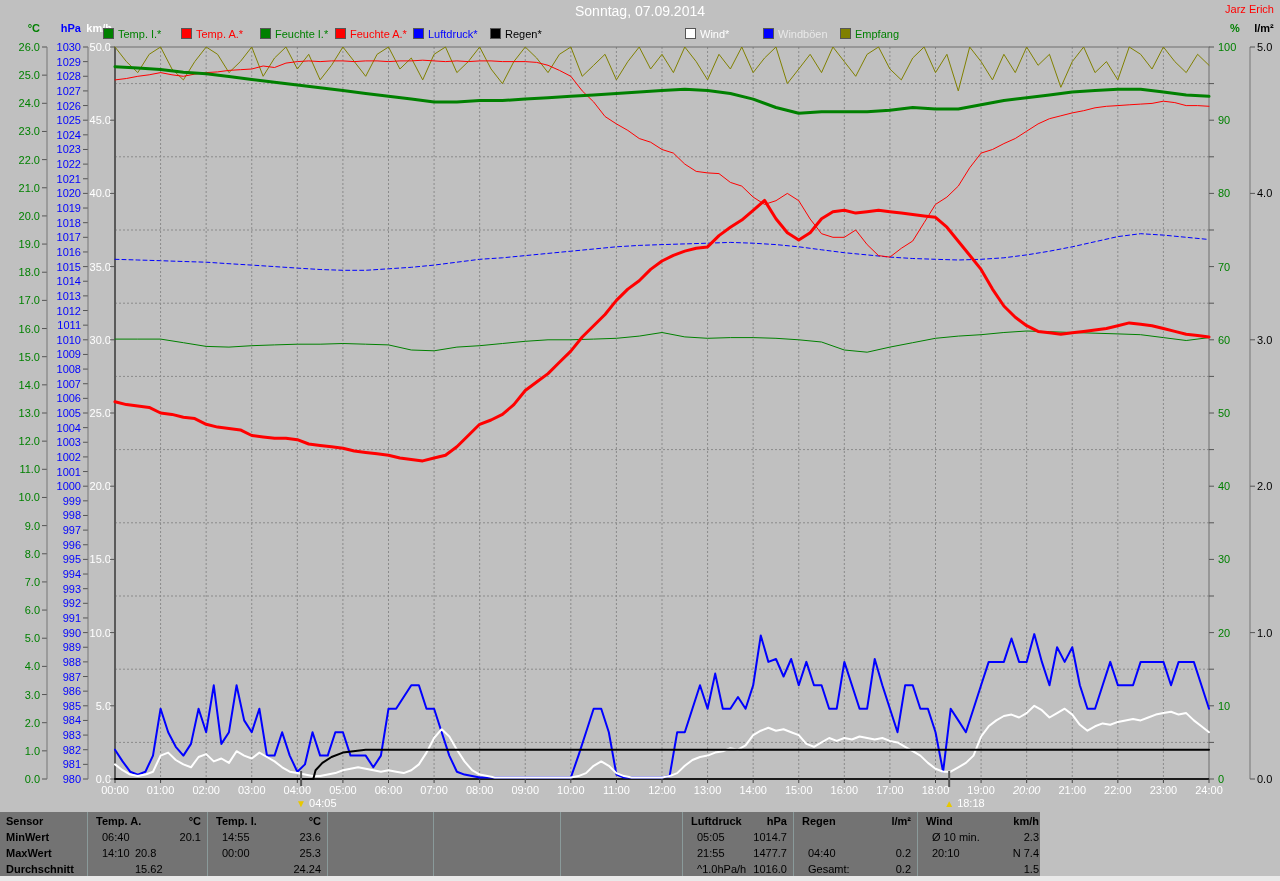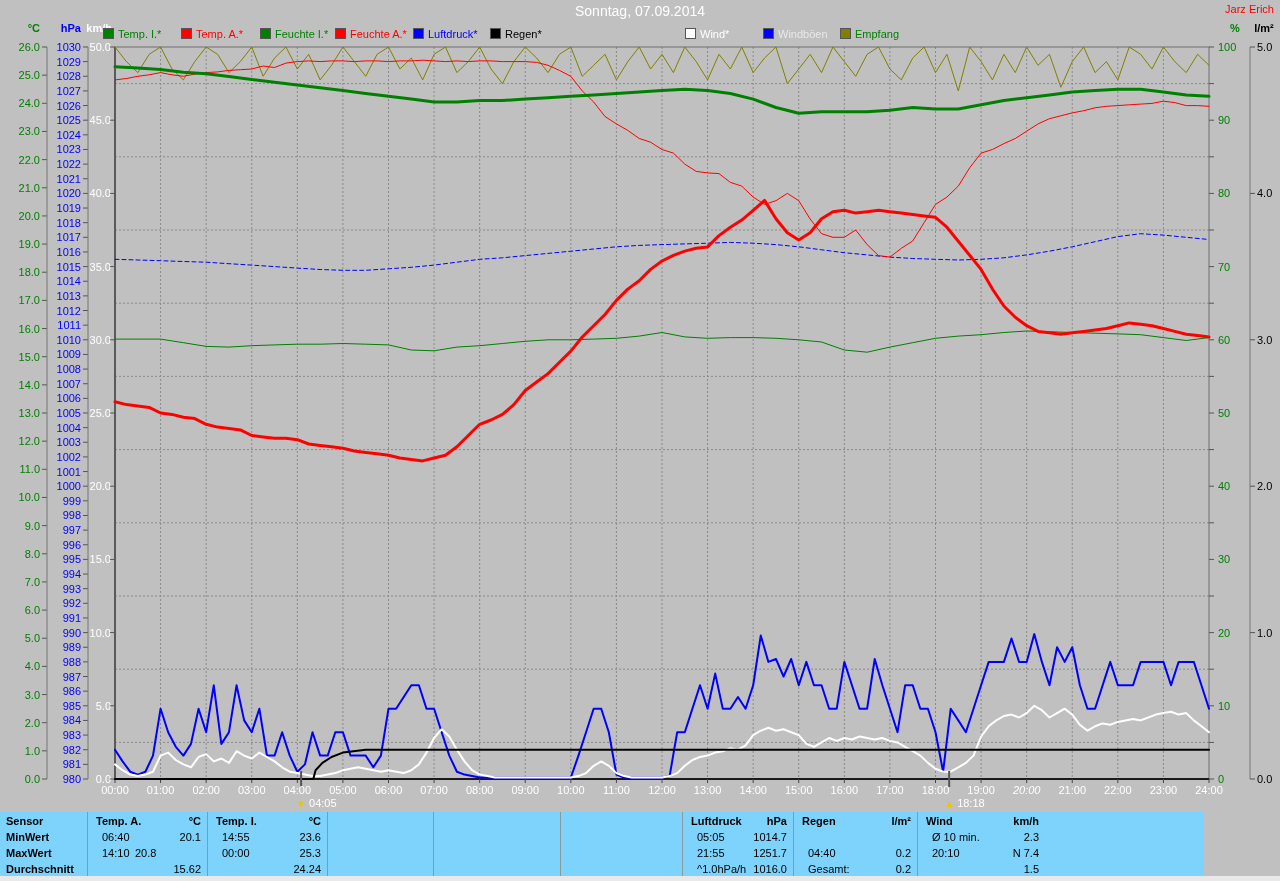--- a/index.html
+++ b/index.html
@@ -8,21 +8,21 @@
   .abs{position:absolute;}
   #title{top:3px;left:0;width:1280px;text-align:center;color:#FFFFFF;font-size:14px;}
   #user{top:3px;right:6px;color:#FF0000;font-size:11px;}
   .axhdr{top:22px;font-size:11px;font-weight:bold;}
   .legend-item{top:28px;height:12px;font-size:11px;white-space:nowrap;}
   .legend-sq{display:inline-block;width:9px;height:9px;border:1px solid #555;vertical-align:-1px;margin-right:4px;}
   #chart{top:0;left:0;}
   .xlabel{top:784px;width:44px;text-align:center;color:#FFFFFF;font-size:11px;}
   .marker{top:797px;font-size:11px;color:#FFFFFF;white-space:nowrap;}
   .marker .tri{color:#E8C800;font-size:10px;}
-  #table{top:812px;left:0;width:1204px;height:64px;background:#7dd3fc;}
+  #table{top:812px;left:0;width:1040px;height:64px;background:#737373;}
   .tcell{position:absolute;font-size:11px;color:#000;white-space:nowrap;height:15px;line-height:15px;}
   .tbold{font-weight:bold;}
   .tsep{position:absolute;top:0;width:1px;height:64px;background:#8a9a9a;}
   #bottomstrip{top:876px;left:0;width:1280px;height:5px;background:#E9E9E9;}
 </style>
 </head>
 <body>
 
 <div id="app">
   <div id="title" class="abs">Sonntag, 07.09.2014</div>
@@ -383,39 +383,39 @@
       <div class="tcell tbold" style="left: 6px; top: 18px; width: 80px; text-align: left;">MinWert</div>
       <div class="tcell tbold" style="left: 6px; top: 34px; width: 80px; text-align: left;">MaxWert</div>
       <div class="tcell tbold" style="left: 6px; top: 50px; width: 80px; text-align: left;">Durchschnitt</div>
       <div class="tsep" style="left: 87px;"></div>
       <div class="tcell tbold" style="left: 96px; top: 2px; width: 71.4px; text-align: left;">Temp. A.</div>
       <div class="tcell tbold" style="left: 145px; top: 2px; width: 56px; text-align: right;">°C</div>
       <div class="tcell" style="left: 102px; top: 18px; width: 65.45px; text-align: left;">06:40</div>
       <div class="tcell" style="left: 135px; top: 18px; width: 66px; text-align: right;">20.1</div>
       <div class="tcell" style="left: 102px; top: 34px; width: 65.45px; text-align: left;">14:10</div>
       <div class="tcell" style="left: 135px; top: 34px; width: 66px; text-align: left;">20.8</div>
-      <div class="tcell" style="left: 135px; top: 50px; width: 66px; text-align: right;">15.62</div>
+      <div class="tcell" style="left: 135px; top: 50px; width: 66px; text-align: left;">15.62</div>
       <div class="tsep" style="left: 207px;"></div>
       <div class="tcell tbold" style="left: 216px; top: 2px; width: 71.4px; text-align: left;">Temp. I.</div>
       <div class="tcell tbold" style="left: 265px; top: 2px; width: 56px; text-align: right;">°C</div>
       <div class="tcell" style="left: 222px; top: 18px; width: 65.45px; text-align: left;">14:55</div>
       <div class="tcell" style="left: 255px; top: 18px; width: 66px; text-align: right;">23.6</div>
       <div class="tcell" style="left: 222px; top: 34px; width: 65.45px; text-align: left;">00:00</div>
       <div class="tcell" style="left: 255px; top: 34px; width: 66px; text-align: right;">25.3</div>
       <div class="tcell" style="left: 255px; top: 50px; width: 66px; text-align: right;">24.24</div>
       <div class="tsep" style="left: 327px;"></div>
       <div class="tsep" style="left: 433px;"></div>
       <div class="tsep" style="left: 560px;"></div>
       <div class="tsep" style="left: 682px;"></div>
       <div class="tcell tbold" style="left: 691px; top: 2px; width: 66px; text-align: left;">Luftdruck</div>
       <div class="tcell tbold" style="left: 731px; top: 2px; width: 56px; text-align: right;">hPa</div>
       <div class="tcell" style="left: 697px; top: 18px; width: 60.5px; text-align: left;">05:05</div>
       <div class="tcell" style="left: 721px; top: 18px; width: 66px; text-align: right;">1014.7</div>
       <div class="tcell" style="left: 697px; top: 34px; width: 60.5px; text-align: left;">21:55</div>
-      <div class="tcell" style="left: 721px; top: 34px; width: 66px; text-align: right;">1251.7</div>
+      <div class="tcell" style="left: 721px; top: 34px; width: 66px; text-align: right;">1477.7</div>
       <div class="tcell" style="left: 697px; top: 50px; width: 60.5px; text-align: left;">^1.0hPa/h</div>
       <div class="tcell" style="left: 721px; top: 50px; width: 66px; text-align: right;">1016.0</div>
       <div class="tsep" style="left: 793px;"></div>
       <div class="tcell tbold" style="left: 802px; top: 2px; width: 73.8px; text-align: left;">Regen</div>
       <div class="tcell tbold" style="left: 855px; top: 2px; width: 56px; text-align: right;">l/m²</div>
       <div class="tcell" style="left: 808px; top: 34px; width: 67.65px; text-align: left;">04:40</div>
       <div class="tcell" style="left: 845px; top: 34px; width: 66px; text-align: right;">0.2</div>
       <div class="tcell" style="left: 808px; top: 50px; width: 67.65px; text-align: left;">Gesamt:</div>
       <div class="tcell" style="left: 845px; top: 50px; width: 66px; text-align: right;">0.2</div>
       <div class="tsep" style="left: 917px;"></div>

